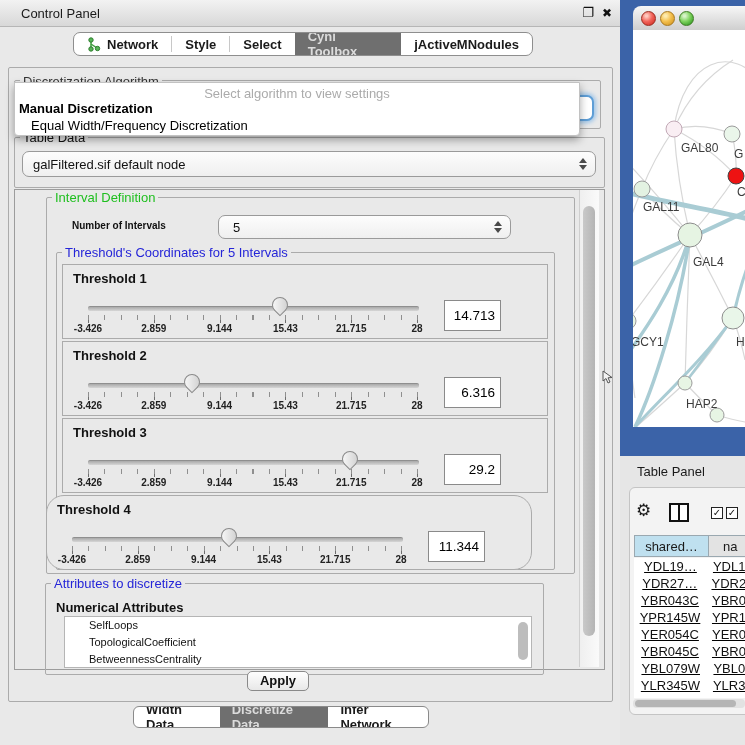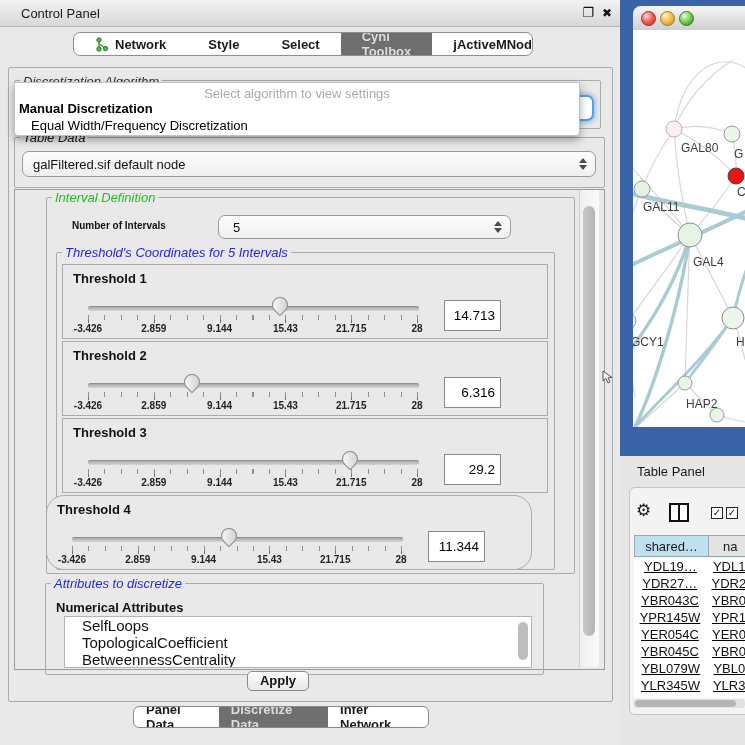--- a/index.html
+++ b/index.html
@@ -13,30 +13,30 @@
     background:linear-gradient(#F2F2F2,#D8D8D8);border-bottom:1px solid #b6b6b6;}
   .titlebar .t{position:absolute;left:21px;top:6px;font-size:13px;color:#1a1a1a;}
   .winbtn{position:absolute;top:6px;width:14px;height:14px;font-size:12px;color:#111;
     text-align:center;line-height:14px;font-weight:bold;cursor:default;}
   #float-btn{left:581px;font-weight:normal;font-size:13px;}
   #close-btn{left:600px;}
 
   
   .tabbar{left:73px;top:32px;width:458px;height:22px;background:#fff;
     border:1px solid #8e8e8e;border-radius:7px;display:flex;align-items:stretch;overflow:hidden;}
-  .tabseg{display:flex;align-items:center;padding:0 21px;font-size:13px;font-weight:600;color:#1a1a1a;cursor:default;}
+  .tabseg{display:flex;align-items:center;padding:0 13px;font-size:13px;font-weight:600;color:#1a1a1a;cursor:default;}
   .tabsep{width:1px;background:#c8c8c8;margin:3px 0;}
   .tabseg.dark{background:#6F6F6F;color:#DCDCDC;}
   .neticon{width:14px;height:15px;margin-right:6px;}
 
   
   .outer{left:8px;top:67px;width:603px;height:633px;border:1px solid #ABABAB;
     border-radius:2px;background:#E9E9E9;}
 
-  .grouplab{position:absolute;font-size:13px;padding:0 3px;background:#E9E9E9;z-index:2;font-style:italic;}
+  .grouplab{position:absolute;font-size:13px;padding:0 3px;background:#E9E9E9;z-index:2;}
   .groupbox{position:absolute;border:1px solid #ABABAB;border-radius:2px;}
 
   
   .focus-combo{left:22px;top:95px;width:568px;height:22px;background:#fff;
     border:2px solid #5E9ED6;border-radius:7px;box-shadow:0 0 4px 2px #9CC4E8;z-index:1;}
 
   
   .popup{left:14px;top:82px;width:564px;height:52px;background:#fff;
     border:1px solid #c2c2c2;border-radius:0 0 4px 4px;z-index:5;
     box-shadow:0 4px 9px rgba(0,0,0,.35);}
@@ -73,21 +73,21 @@
   .ticks-minor{position:absolute;left:25px;top:50px;width:331px;height:5px;
     background:repeating-linear-gradient(90deg,#8f8f8f 0,#8f8f8f 1px,transparent 1px,transparent 16.45px);}
   .ticks-major{position:absolute;left:25px;top:50px;width:331px;height:8px;
     background:repeating-linear-gradient(90deg,#6e6e6e 0,#6e6e6e 1px,transparent 1px,transparent 65.8px);}
   .tlab{position:absolute;top:58px;transform:translateX(-50%);font-size:10px;font-weight:bold;color:#222;white-space:nowrap;}
   .valbox{position:absolute;left:381px;top:35px;width:50px;height:29px;background:#fff;border:1px solid #8a8a8a;
     font-size:13.5px;color:#000;text-align:right;line-height:29px;padding-right:5px;}
 
   
   .listbox{left:64px;top:616px;width:466px;height:50px;background:#fff;border:1px solid #b5b5b5;overflow:hidden;z-index:1;}
-  .listbox .item{font-size:15px;color:#111;padding-left:17px;line-height:17px;white-space:nowrap;}
+  .listbox .item{font-size:11px;color:#111;padding-left:24px;line-height:17px;white-space:nowrap;}
   .lthumb{position:absolute;right:3px;top:5px;width:10px;height:38px;border-radius:5px;background:#bdbdbd;}
 
   
   .btn{position:absolute;background:linear-gradient(#FEFEFE,#E8E8E8);border:1px solid #8a8a8a;border-radius:5px;
     font-size:13px;font-weight:600;color:#111;text-align:center;}
   .btabbar{left:133px;top:706px;width:294px;height:20px;background:#fff;border:1px solid #8a8a8a;border-radius:6px;
     display:flex;overflow:hidden;}
   .btabbar .tabseg{padding:0 12px;}
 
   
@@ -262,21 +262,21 @@
     <div class="item">SelfLoops</div>
     <div class="item">TopologicalCoefficient</div>
     <div class="item">BetweennessCentrality</div>
     <div class="lthumb"></div>
   </div>
 
   <div class="btn" style="left:247px;top:671px;width:60px;height:18px;line-height:18px;">Apply</div>
 
   <div class="abs btabbar">
     <div class="tabseg">
-        <span>Panel Data</span>
+        <span>Width Data</span>
       </div>
     <div class="tabseg dark">
         <span>Discretize Data</span>
       </div>
     <div class="tabseg">
         <span>Infer Network</span>
       </div>
   </div>
 
   <div class="abs bluepane"></div>

